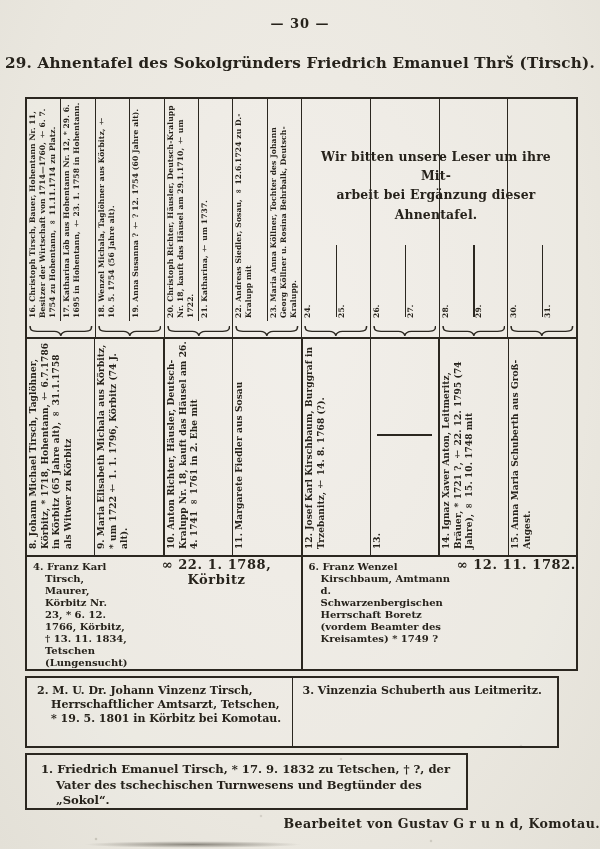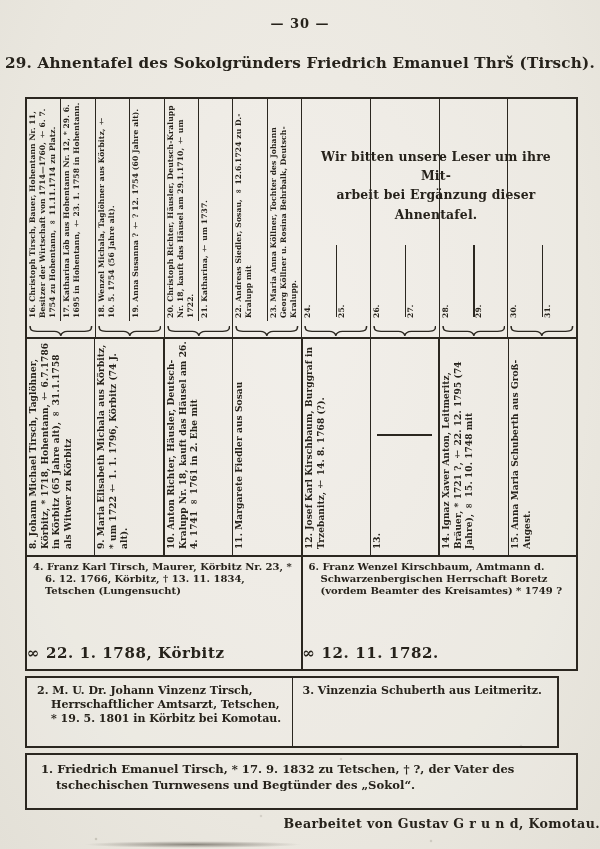--- a/index.html
+++ b/index.html
@@ -40,36 +40,36 @@
     text-align:center;font-size:12.4px;line-height:1.55;letter-spacing:.2px;
   }
 
   
   .cell2{flex:1;position:relative;height:216px;box-sizing:border-box;padding-bottom:3px;min-width:0;}
   .cell2 + .cell2{border-left:1px solid #2b2720;}
   .cell2.bl2{border-left-width:2.2px;}
   .dash{position:absolute;top:44%;left:9%;right:9%;height:1.6px;background:#2b2720;}
 
   
-  .half{flex:1;display:flex;flex-direction:column;min-width:0;gap:10px;}
+  .half{flex:1;display:flex;flex-direction:row;min-width:0;}
   .half + .half{border-left:2px solid #2b2720;}
   .hcells{flex:1;display:flex;min-height:0;}
   .cell3{flex:1;box-sizing:border-box;padding:4px 5px 0 6px;font-size:10px;line-height:1.2;min-width:0;}
   .cell3 .body3{text-indent:-12px;padding-left:12px;}
   .cell3 + .cell3{border-left:1.2px solid #2b2720;}
-  .mrow{height:25px;font-size:15px;letter-spacing:.6px;}
+  .mrow{height:25px;text-align:center;font-size:13px;letter-spacing:.6px;}
 
   
   .boxB{position:absolute;left:25px;top:676px;width:534px;height:72px;border:2px solid #2b2720;box-sizing:border-box;display:flex;background:rgba(255,255,255,0.12);}
   .cellB{flex:1;box-sizing:border-box;padding:6px 8px 0 10px;font-size:11px;line-height:1.25;}
   .cellB + .cellB{border-left:1.2px solid #2b2720;}
   .cellB .bodyB{text-indent:-14px;padding-left:14px;}
 
   
-  .boxC{position:absolute;left:25px;top:753px;width:553px;height:57px;border:2px solid #2b2720;box-sizing:border-box;padding:7px 12px 0 14px;font-size:11.6px;line-height:1.35;background:rgba(255,255,255,0.12);}
+  .boxC{position:absolute;left:25px;top:753px;width:443px;height:57px;border:2px solid #2b2720;box-sizing:border-box;padding:7px 12px 0 14px;font-size:11.6px;line-height:1.35;background:rgba(255,255,255,0.12);}
   .boxC .bodyC{text-indent:-15px;padding-left:15px;}
 
   .footer{position:absolute;top:816px;left:0;width:100%;text-align:right;font-size:12.6px;letter-spacing:.4px;}
 
   
   .smudge{position:absolute;left:48px;bottom:0;width:290px;height:9px;
     background:radial-gradient(ellipse closest-side, rgba(45,40,30,.5), rgba(45,40,30,0) 75%);}
   .speck{position:absolute;top:0;left:0;width:2px;height:2px;border-radius:50%;background:rgba(70,62,48,0);
     box-shadow:120px 700px 1px rgba(70,62,48,.28), 340px 758px 1px rgba(70,62,48,.22),
       205px 63px 1px rgba(70,62,48,.45), 430px 840px 1px rgba(70,62,48,.25),

